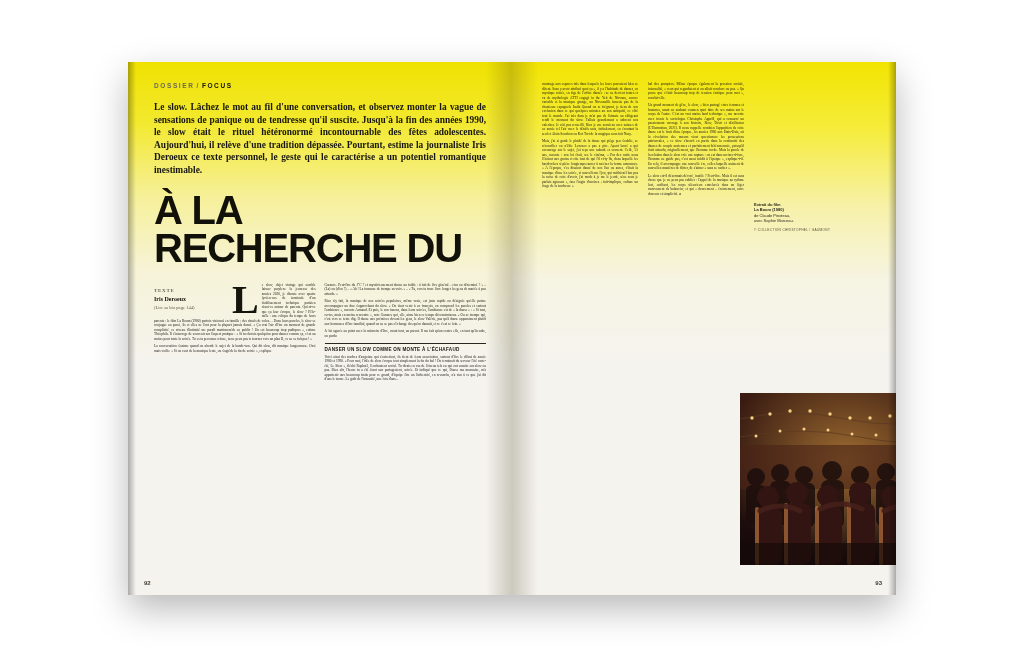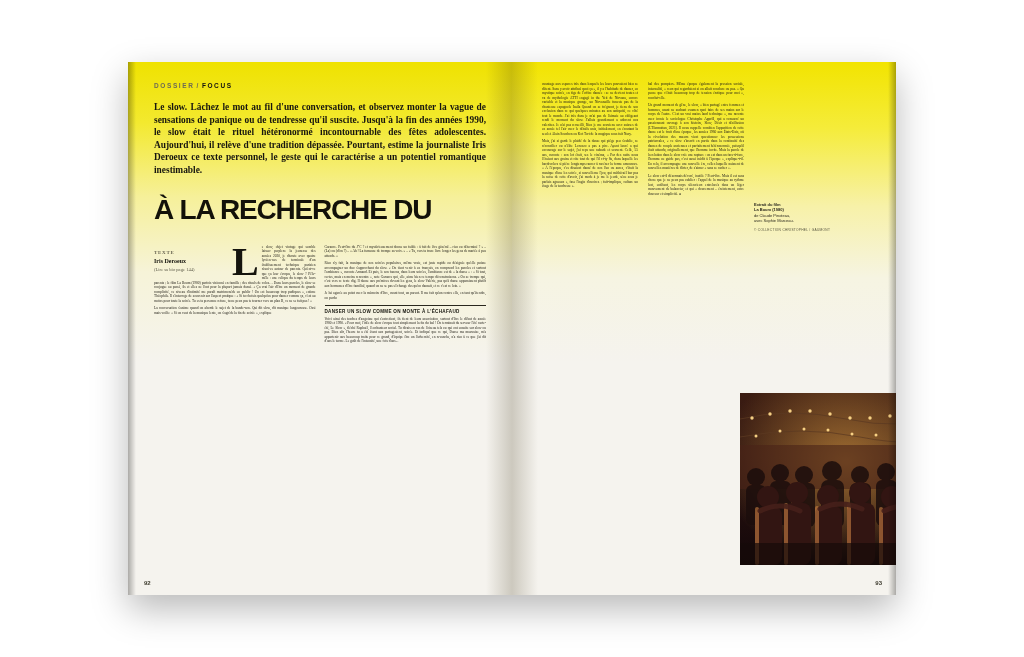--- a/index.html
+++ b/index.html
@@ -112,21 +112,21 @@
     line-height: 12.6px;
     color: #17160f;
     text-align: justify;
     margin-bottom: 14px;
   }
 
   
   .headline {
     font-family: "Liberation Sans", sans-serif;
     font-weight: 700;
-    font-size: 28px;
+    font-size: 40px;
     line-height: 38px;
     letter-spacing: -1.2px;
     color: #121109;
     margin: 2px 0 16px 0;
     text-transform: uppercase;
   }
   .headline .l2 { display: block; margin-left: 26px; }
 
   
   .byline {

